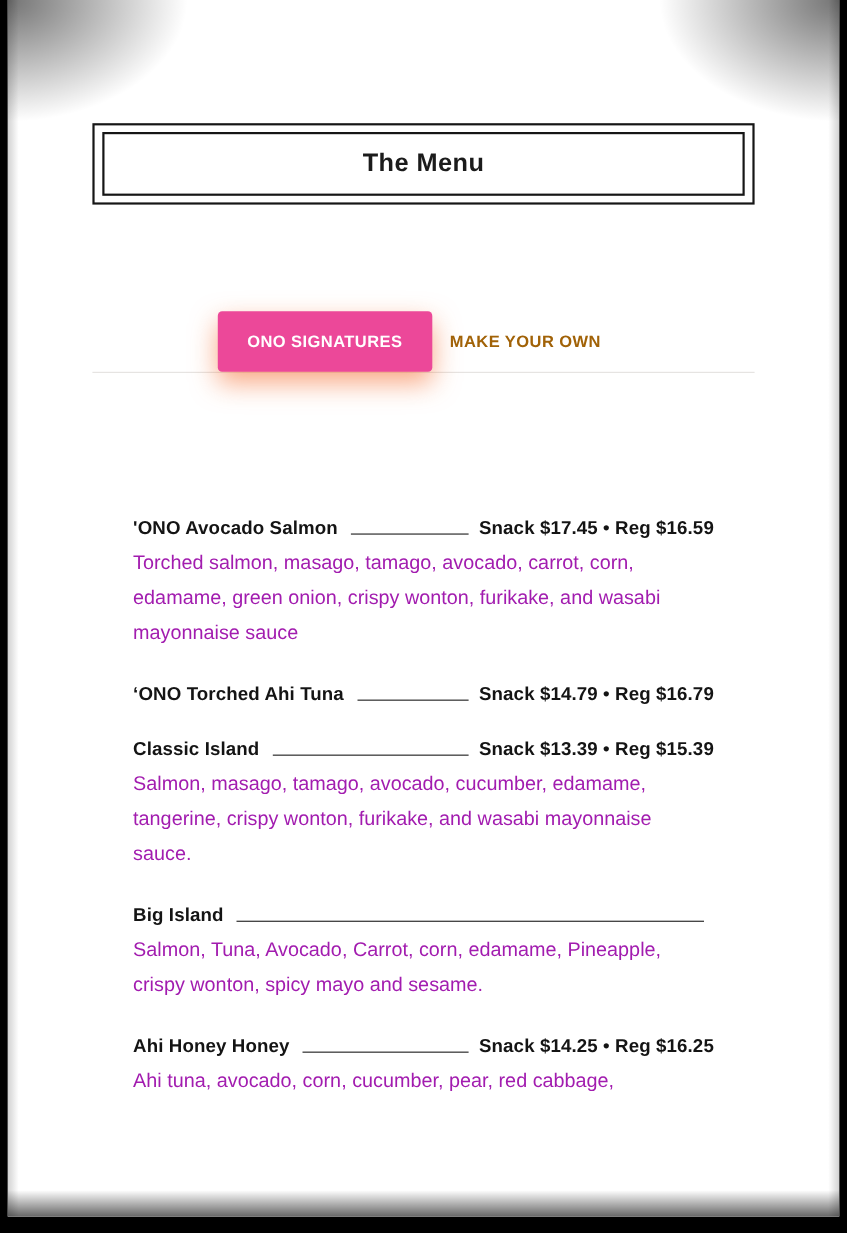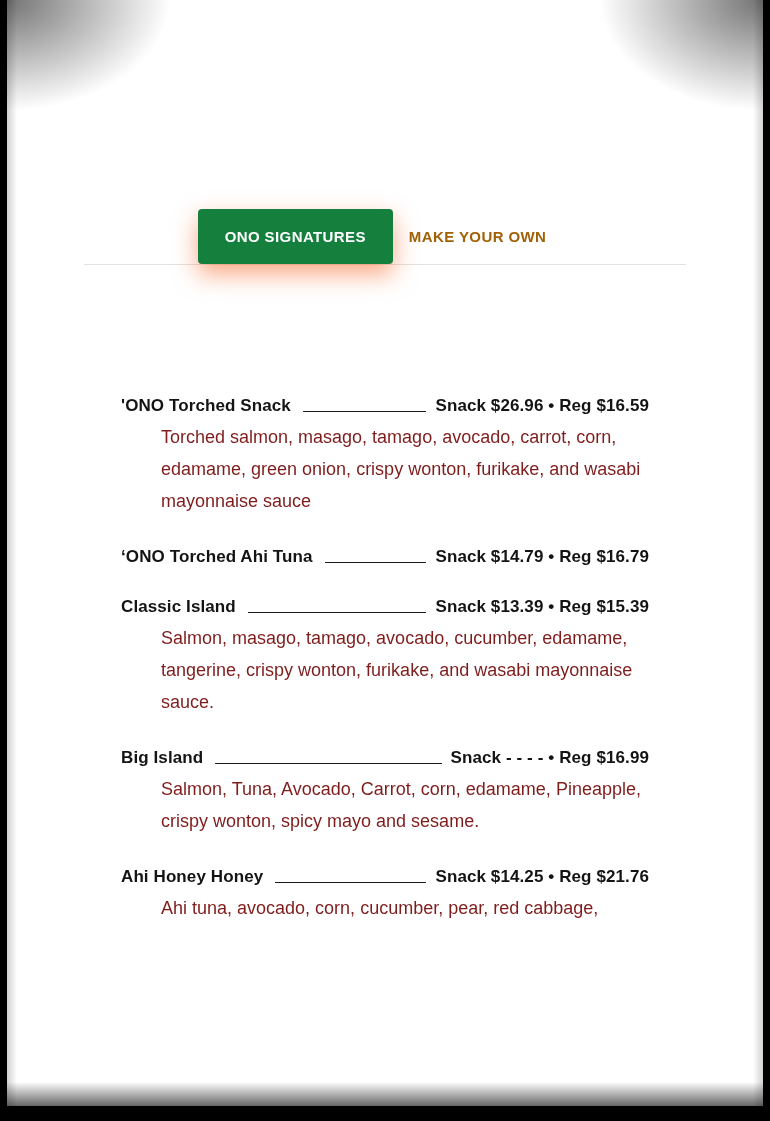--- a/index.html
+++ b/index.html
@@ -40,56 +40,61 @@
     margin-top:97px;
     display:flex; align-items:stretch; justify-content:center;
     border-bottom:1px solid #e4e2df;
   }
   .tab {
     font-size:15px; font-weight:600; letter-spacing:0.4px;
     display:flex; align-items:center;
     cursor:pointer;
   }
   .tab.active {
-    background:#15803d; color:#ffffff;
+    background:#ec4899; color:#ffffff;
     padding:19px 27px; border-radius:4px;
     box-shadow:0 10px 24px rgba(244,97,30,0.55);
   }
   .tab.inactive {
     color:#a16207;
     padding:19px 26px 19px 16px;
   }
 
   .menu-list { margin-top:131px; padding:0 37px 0 37px; }
   .menu-item { margin-bottom:30px; }
   .item-row { display:flex; align-items:flex-end; margin-bottom:5px; }
   .item-name { font-size:17px; font-weight:700; color:#141414; white-space:nowrap; letter-spacing:0.1px; }
   .leader { flex:1; height:1px; background:#1b1b1b; margin:0 9px 4px 12px; min-width:30px; }
   .item-price { font-size:17px; font-weight:700; color:#141414; white-space:nowrap; letter-spacing:0.1px; }
-  .item-desc { font-size:18px; font-weight:400; color:#7f1d1d; line-height:32px;margin-left:40px; }
+  .item-desc { font-size:18px; font-weight:400; color:#a21caf; line-height:32px; }
 </style>
 </head>
 <body>
 
 <div class="page">
   <div class="content">
 
+    <div class="title-frame">
+      <div class="title-inner">
+        <div class="page-title">The Menu</div>
+      </div>
+    </div>
 
     <div class="tabs">
       <div class="tab active">ONO SIGNATURES</div>
       <div class="tab inactive">MAKE YOUR OWN</div>
     </div>
 
     <div class="menu-list">
 
       <div class="menu-item">
         <div class="item-row">
-          <span class="item-name">'ONO Torched Snack</span>
+          <span class="item-name">'ONO Avocado Salmon</span>
           <span class="leader"></span>
-          <span class="item-price">Snack $26.96 • Reg $16.59</span>
+          <span class="item-price">Snack $17.45 • Reg $16.59</span>
         </div>
         <div class="item-desc">Torched salmon, masago, tamago, avocado, carrot, corn, edamame, green onion, crispy wonton, furikake, and wasabi mayonnaise sauce</div>
       </div>
 
       <div class="menu-item">
         <div class="item-row">
           <span class="item-name">‘ONO Torched Ahi Tuna</span>
           <span class="leader"></span>
           <span class="item-price">Snack $14.79 • Reg $16.79</span>
         </div>
@@ -101,30 +106,29 @@
           <span class="leader"></span>
           <span class="item-price">Snack $13.39 • Reg $15.39</span>
         </div>
         <div class="item-desc">Salmon, masago, tamago, avocado, cucumber, edamame, tangerine, crispy wonton, furikake, and wasabi mayonnaise sauce.</div>
       </div>
 
       <div class="menu-item">
         <div class="item-row">
           <span class="item-name">Big Island</span>
           <span class="leader"></span>
-          <span class="item-price">Snack - - - - • Reg $16.99</span>
         </div>
         <div class="item-desc">Salmon, Tuna, Avocado, Carrot, corn, edamame, Pineapple, crispy wonton, spicy mayo and sesame.</div>
       </div>
 
       <div class="menu-item">
         <div class="item-row">
           <span class="item-name">Ahi Honey Honey</span>
           <span class="leader"></span>
-          <span class="item-price">Snack $14.25 • Reg $21.76</span>
+          <span class="item-price">Snack $14.25 • Reg $16.25</span>
         </div>
         <div class="item-desc">Ahi tuna, avocado, corn, cucumber, pear, red cabbage,</div>
       </div>
 
     </div>
   </div>
 
   <div class="shade tl"></div>
   <div class="shade tr"></div>
   <div class="shade left"></div>

